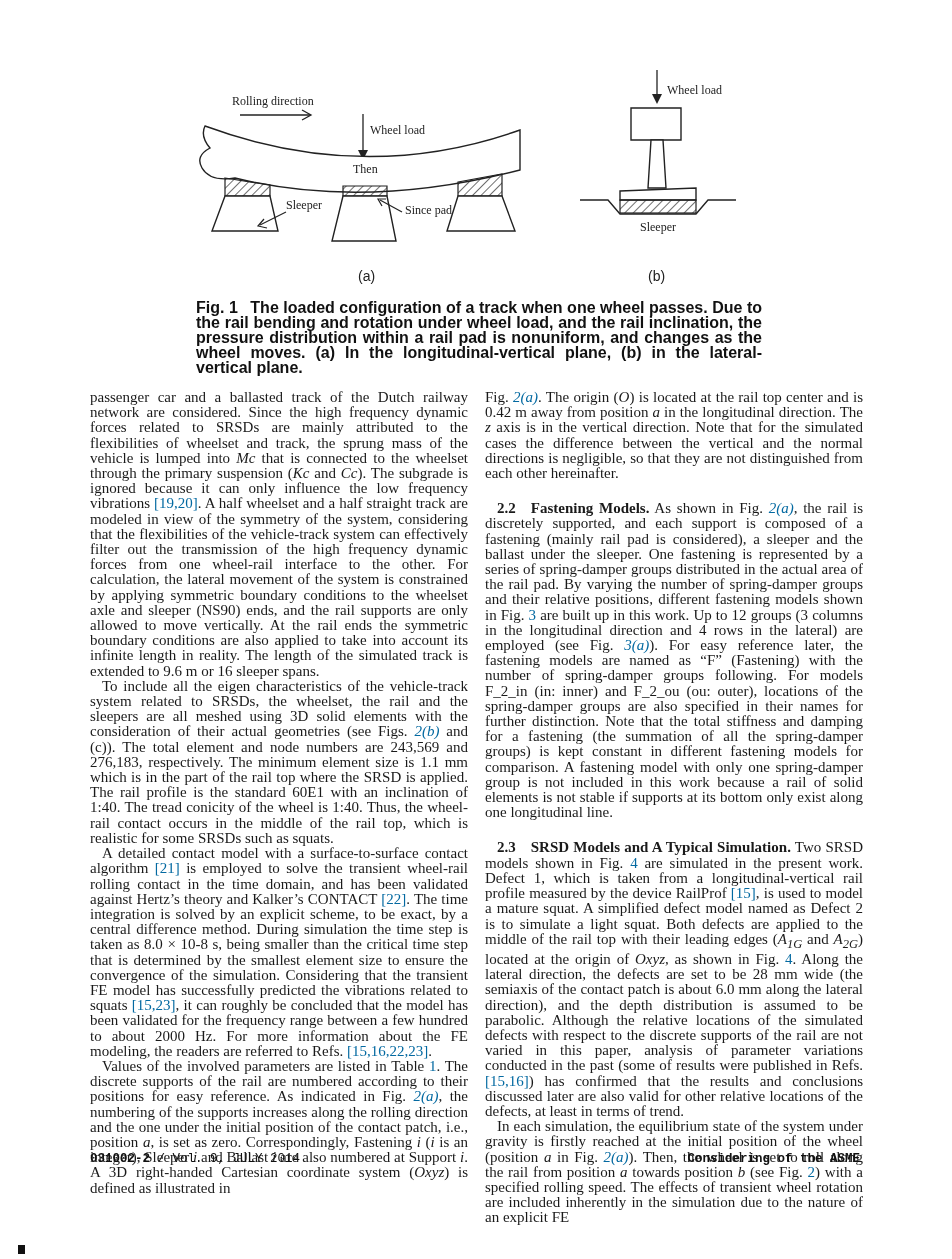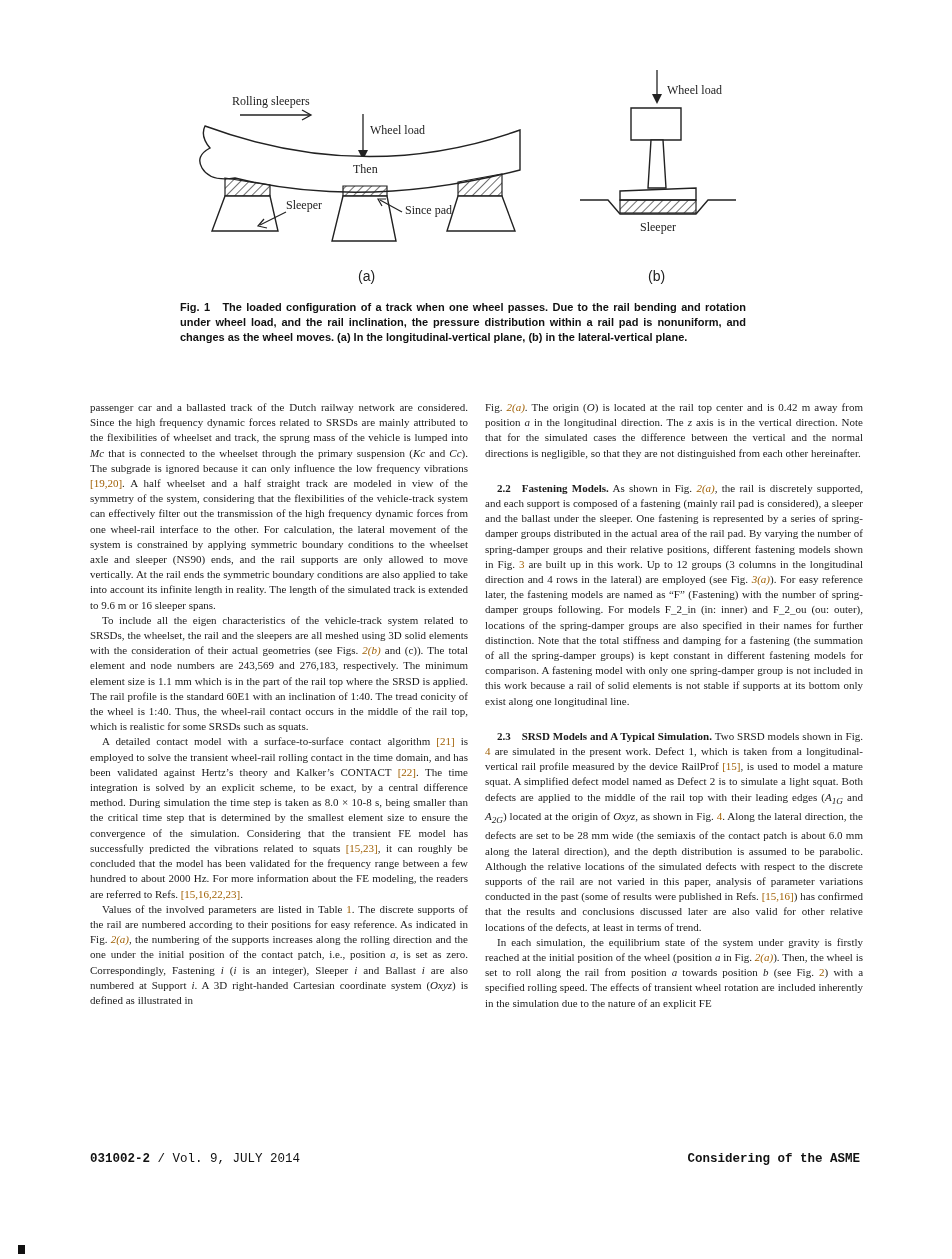--- a/index.html
+++ b/index.html
@@ -1,30 +1,30 @@
 <!DOCTYPE html>
 <html><head>
 <meta charset="utf-8">
 <style>
   html, body { margin:0; padding:0; background:#ffffff; }
   body { width:952px; height:1259px; position:relative; overflow:hidden; font-family:"Liberation Serif", serif; color:#1a1a1a; }
   .fig { position:absolute; left:190px; top:70px; width:580px; height:220px; }
   .fig svg { position:absolute; left:0; top:0; }
   .fig .lbl { position:absolute; font-family:"Liberation Serif", serif; font-size:12px; color:#222; white-space:nowrap; }
   .fig .sub { position:absolute; font-family:"Liberation Sans", sans-serif; font-size:14px; color:#222; }
-  .caption { position:absolute; left:180px; top:300px; width:566px; font-family:"Liberation Sans", sans-serif; font-weight:bold; font-size:11px; line-height:15px; text-align:justify; color:#111; }
+  .caption { position:absolute; left:196px; top:300px; width:566px; font-family:"Liberation Sans", sans-serif; font-weight:bold; font-size:16px; line-height:15px; text-align:justify; color:#111; }
   .caption .cap-label { margin-right:8px; }
-  .col { position:absolute; top:400px; width:378px; font-size:11px; line-height:15.2px; text-align:justify; hyphens:none; }
+  .col { position:absolute; top:390px; width:378px; font-size:15px; line-height:15.2px; text-align:justify; hyphens:none; }
   .col.left { left:90px; }
   .col.right { left:485px; }
   .col p { margin:0; text-indent:12px; }
   .col p.noindent { text-indent:0; }
   .col .sec { margin-top:15px; }
   .col .sec-head { font-weight:bold;font-family:Liberation Serif, serif; }
-  .ref { color:#a16207; }
+  .ref { color:#0369a1; }
   .footer { position:absolute; top:1152px; font-family:Liberation Mono, monospace; font-size:12.5px; color:#111; }
   .footer.left { left:90px; }
   .footer.right { right:92px; font-weight:bold; }
   .footer .page-id { font-weight:bold; }
   .mark { position:absolute; left:18px; top:1245px; width:7px; height:9px; background:#111; }
 </style>
 </head>
 <body>
 
 <div class="fig">
@@ -63,21 +63,21 @@
     <polygon points="441,38 491,38 491,70 441,70" fill="#fff" stroke="#222" stroke-width="1.4"></polygon>
 
     <polygon points="461,70 473,70 476,118 458,118" fill="#fff" stroke="#222" stroke-width="1.4"></polygon>
 
     <polygon points="430,121 506,118 506,130 430,130" fill="#fff" stroke="#222" stroke-width="1.4"></polygon>
 
     <rect x="430" y="130" width="76" height="13" fill="url(#hatch)" stroke="#222" stroke-width="1.2"></rect>
 
     <polyline points="390,130 418,130 430,144 506,144 518,130 546,130" fill="none" stroke="#222" stroke-width="1.4"></polyline>
   </svg>
-  <span class="lbl" style="left:42px;top:24px;">Rolling sleepers</span>
+  <span class="lbl" style="left:42px;top:24px;">Rolling direction</span>
   <span class="lbl" style="left:180px;top:53px;">Wheel load</span>
   <span class="lbl" style="left:163px;top:92px;">Then</span>
   <span class="lbl" style="left:96px;top:128px;">Sleeper</span>
   <span class="lbl" style="left:215px;top:133px;">Since pad</span>
   <span class="sub" style="left:168px;top:198px;">(a)</span>
   <span class="lbl" style="left:477px;top:13px;">Wheel load</span>
   <span class="lbl" style="left:450px;top:150px;">Sleeper</span>
   <span class="sub" style="left:458px;top:198px;">(b)</span>
 </div>
 

